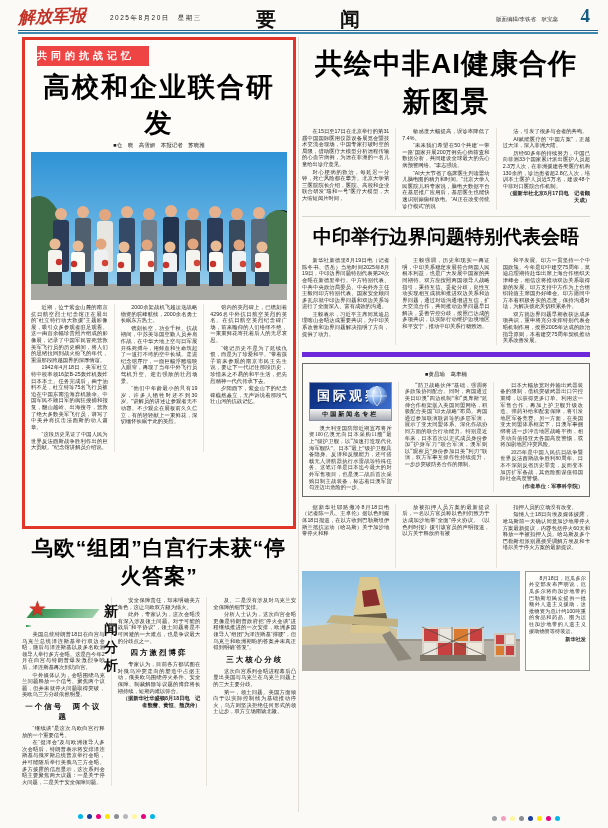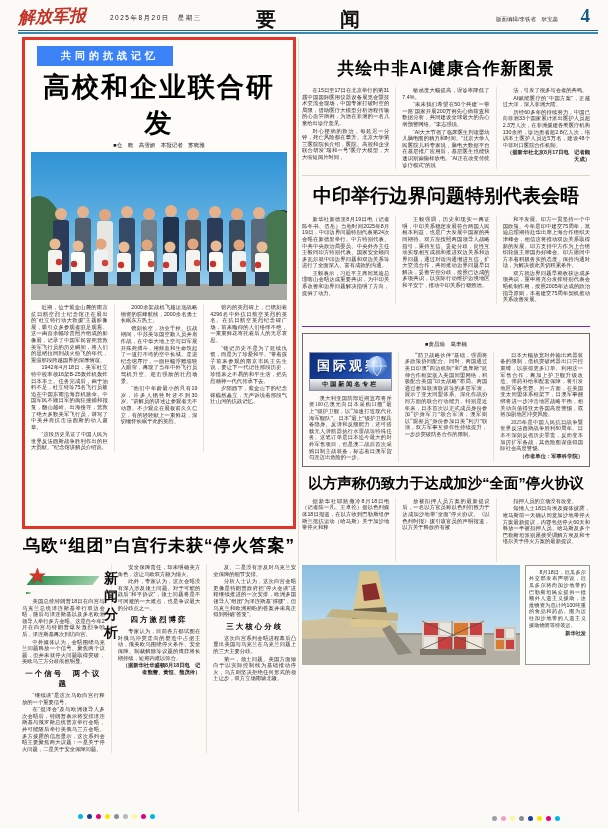--- a/index.html
+++ b/index.html
@@ -27,48 +27,48 @@
   .cols > .col { flex:1; min-width:0; }
   .cols > .col + .col { border-left:1px solid #e4e2da; padding-left:6px; margin-left:6px; }
   .bodytext p { font-size:5.3px; line-height:6.6px; text-align:justify; text-indent:2em;
     color:#2a2a2a; margin-bottom:1px; }
   .bodytext h4 { font-size:7.5px; letter-spacing:2px; text-align:center; margin:4px 0 3px; color:#111; }
   .bodytext p.endnote { text-align:right; text-indent:0; font-weight:bold; }
   .serifbody p { font-family:"Liberation Serif", serif; color:#333; }
   
   .red-box { position:absolute; top:37px; left:22px; width:274px; height:492px;
     border:3px solid #e2352a; background:#fdfcf8; padding:5px 6px 4px; }
-  .kicker { display:inline-block; background:#3b82f6; color:#fff; font-weight:bold;
-    font-size:10px; letter-spacing:4px; padding:3px 14px 3px 24px; margin-left:6px; }
+  .kicker { display:inline-block; background:#ef4444; color:#fff; font-weight:bold;
+    font-size:10px; letter-spacing:4px; padding:3px 14px 3px 0; margin-left:6px; }
   .a1-head { font-size:27px; font-weight:900; letter-spacing:2px; text-align:center; margin:3px 0 1px; color:#000; }
   .a1-sub { font-size:11px; font-weight:bold; text-align:center; font-family:"Liberation Serif", serif; margin:1px 0 2px; }
   .a1-byline { font-size:5.5px; text-align:center; color:#222; margin-bottom:3px; }
   .photo1 { width:100%; height:148px; display:block; margin-bottom:4px; }
   
   .right-col { position:absolute; top:37px; left:302px; width:288px; }
   .vrule { position:absolute; top:37px; left:298px; width:1px; height:775px; background:#e0ded7; }
-  .a2-head { font-size:17px; font-weight:900; text-align:center; letter-spacing:1px; margin:20px 0 7px; color:#000; }
+  .a2-head { font-size:28px; font-weight:900; text-align:center; letter-spacing:1px; margin:8px 0 7px; color:#000; }
   .a2 { border-bottom:1px solid #d8d5cd; padding-bottom:6px; }
-  .a3 { padding-top:4px; border-bottom:1px solid #6d28d9; padding-bottom:22px; }
+  .a3 { padding-top:4px; border-bottom:5px solid #6d28d9; padding-bottom:7px; }
   .a3-head { font-size:19px; font-weight:900; text-align:center; margin:3px 0 7px; color:#000; }
   
   .a4 { border:1px solid #6b6b66; margin-top:6px; padding:5px 6px 4px; }
   .a4-head { font-size:16px; font-weight:900; text-align:center; letter-spacing:1px; color:#000; }
   .a4-byline { font-size:5.5px; text-align:center; margin:2px 0 4px; color:#222; }
   .io-badge { width:100%; margin-bottom:4px; border:1px solid #8a93a8; }
   .io-top { position:relative; height:26px; background:linear-gradient(125deg,#0c2d7a 0%,#1d4aa8 55%,#3f6fce 100%);
     display:flex; align-items:center; padding-left:7px; }
   .io-title { color:#fff; font-weight:900; font-size:13px; letter-spacing:3px;
     text-shadow:0 1px 2px #06183f; }
   .io-globe { position:absolute; right:3px; top:2px; }
   .io-sub { height:11px; background:linear-gradient(#f2f2f2,#a9adb5); font-size:6px;
     letter-spacing:2px; text-align:center; line-height:11px; color:#111; font-weight:bold; }
   
   .a5 { position:absolute; top:534px; left:22px; width:274px; height:278px; }
-  .a5-head { font-size:17px; font-weight:900; text-align:center; letter-spacing:1px;
+  .a5-head { font-size:21px; font-weight:900; text-align:center; letter-spacing:1px;
     margin-bottom:7px; color:#000; }
   .na-badge { position:relative; height:26px; margin:2px 4px 6px; }
   .na-swoosh { position:absolute; left:4px; top:10px; width:66px; height:9px;
     background:linear-gradient(100deg,#2e8c4d,#9ccfa9); transform:skewX(-38deg); }
   .na-star { position:absolute; left:2px; top:-2px; font-size:21px; color:#d2352a; text-shadow:0 0 1px #8a1f17; }
   .na-text { position:absolute; left:78px; top:4px; font-size:14px; font-weight:900; letter-spacing:7px; color:#111; }
   .na-underline { position:absolute; left:0; right:70px; bottom:-2px; height:2px;
     background:linear-gradient(90deg,#2e8c4d,#bfe0c6); }
   
   .a6 { margin-top:7px; }
@@ -316,21 +316,20 @@
           </div>
         <div class="col">
             <p>日本大幅放宽对外输出武器装备的限制，借机突破武器出口管控束缚，以获得更多订单。利用这一军售合作，再加上护卫舰升级改造、弹药补给和配套保障，将引发地区军备竞赛。另一方面，在美国亚太同盟体系框架下，日澳军事捆绑将进一步冲击地区战略平衡，相关动向值得亚太各国高度警惕，或将加剧地区冲突风险。</p>
             <p>2025年是中国人民抗日战争暨世界反法西斯战争胜利80周年。日本不深刻反省历史罪责，反而变本加厉扩军备战，其危险图谋值得国际社会高度警惕。</p>
             <p class="endnote">（作者单位：军事科学院）</p>
           </div>
       </div>
     </div>
 
     <div class="a6">
-      <div class="a6-head">以方声称仍致力于达成加沙“全面”停火协议</div>
       <div class="cols bodytext a6-body">
         <div class="col">
             <p>据新华社耶路撒冷8月18日电（记者陈一凡、王卓伦）据以色列媒体18日报道，在以方收到巴勒斯坦伊斯兰抵抗运动（哈马斯）关于加沙地带停火和释</p>
           </div>
         <div class="col">
             <p>放被扣押人员方案的最新提议后，一名以方官员称以色列仍致力于达成加沙地带“全面”停火协议。《以色列时报》援引该官员的声明报道，以方关于释放所有被</p>
           </div>
         <div class="col">
             <p>扣押人员的立场没有改变。</p>
             <p>知情人士18日向埃及媒体披露，哈马斯前一天确认同意加沙地带停火方案最新提议，内容包括停火60天和释放一半被扣押人员。哈马斯及多个巴勒斯坦派别愿接受调解方埃及和卡塔尔关于停火方案的最新提议。</p>

